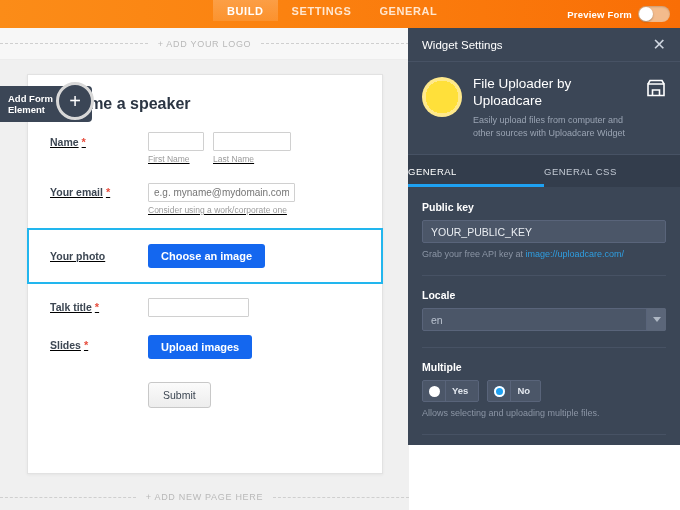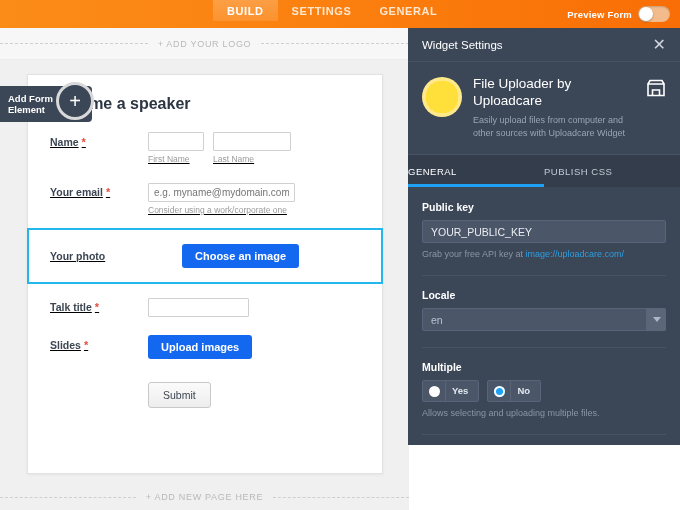--- a/index.html
+++ b/index.html
@@ -102,21 +102,20 @@
     display: flex; align-items: flex-start;
     padding: 9px 22px;
     min-height: 38px;
     text-decoration: underline;
   }
   .form-row.highlight {
     border: 2px solid #22b6ee;
     margin: 4px -1px;
     padding: 14px 21px 14px 21px;
     align-items: center;
-    gap: 34px;
   }
   .f-label {
     width: 98px; flex: none;
     font-size: 10.5px; font-weight: bold; color: #3c4652;
     padding-top: 4px;
   }
   .form-row.highlight .f-label { padding-top: 0; }
   .req { color: #e74c3c; font-size: 11px; margin-left: 3px; }
   .f-control { flex: 1; }
   .inp {
@@ -383,21 +382,21 @@
           <path d="M6.5 16.5 L6.5 11 L13.5 11 L13.5 16.5"></path>
         </svg>
       </div>
     </div>
 
     <div class="tabs">
       <div class="tab active">
         <span>GENERAL</span>
       </div>
       <div class="tab">
-        <span>PUBLISH CSS</span>
+        <span>GENERAL CSS</span>
       </div>
       <div class="tab-underline"></div>
     </div>
 
     <div class="panel-body">
 
       <div class="section">
         <div class="sec-label">Public key</div>
         <input class="panel-input" type="text" value="YOUR_PUBLIC_KEY" style="">
         <div class="hint">

